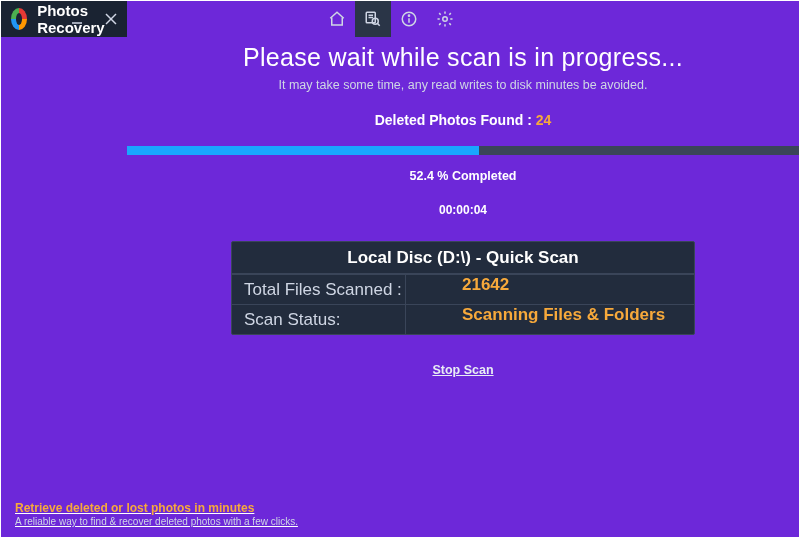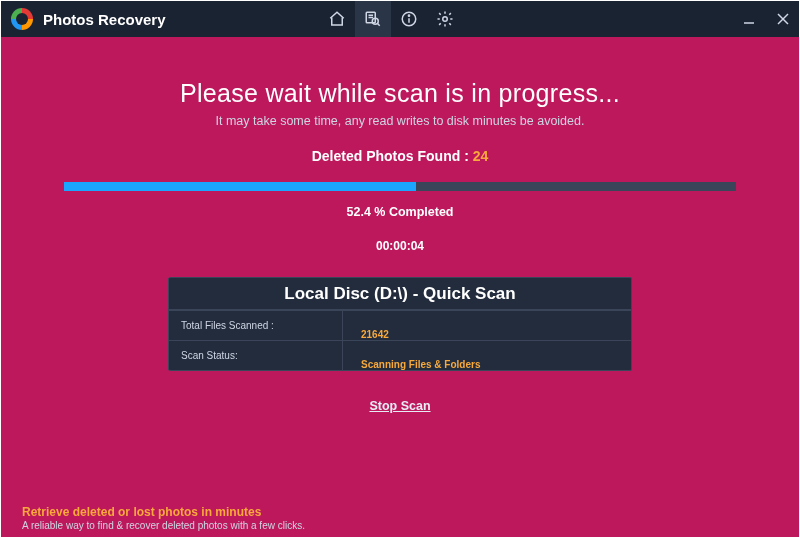--- a/index.html
+++ b/index.html
@@ -8,24 +8,23 @@
     height: 538px;
     background: #ffffff;
     font-family: "Segoe UI", Arial, sans-serif;
     overflow: hidden;
     position: relative;
   }
   .app {
     width: 798px;
     height: 536px;
     margin: 1px;
-    background: #be185d;
+    background: #6d28d9;
     color: #fff;
     display: flex;
-    flex-direction: column;
     position: relative;
   }
   
   .titlebar {
     height: 36px;
     display: flex;
     align-items: center;
     background: #1a2332;
     position: relative;
   }
@@ -132,23 +131,24 @@
   }
   .panel-title {
     height: 32px;
     border-bottom: 1px solid #3a4559;
     display: flex; align-items: center; justify-content: center;
     font-size: 17px; font-weight: 600;
   }
   .panel-row {
     display: flex;
     height: 30px;
-    align-items: flex-end;
+    align-items: flex-start;
     border-top: 1px solid #3a4559;
-    font-size: 10px;
+    font-size: 17px;
+    gap: 38px;
   }
   .panel-row:first-of-type { border-top: none; }
   .panel-row .label {
     width: 174px;
     padding-left: 12px;
     color: #cfd6e4;
     border-right: 1px solid #3a4559;
     height: 100%;
     display:flex;align-items:center;
   }
@@ -163,26 +163,27 @@
     font-size: 12.5px;
     color: #e8ecf4;
     text-decoration: underline;
     font-weight: 600;
     cursor: pointer;
   }
 
   
   .footer {
     position: absolute;
-    bottom: 0; left: 7px; right: 0;
+    bottom: 0; left: 0; right: 0;
     height: 48px;
     padding: 8px 14px 6px 14px;
     display: flex;
     justify-content: space-between;
-    align-items: flex-end;
+    align-items: center;
+    text-decoration: underline;
   }
   .footer-left .tagline {
     color: #f7a93b;
     font-size: 12px;
     font-weight: 600;
   }
   .footer-left .tagdesc {
     color: #cfd6e4;
     font-size: 10px;
     margin-top: 1px;

